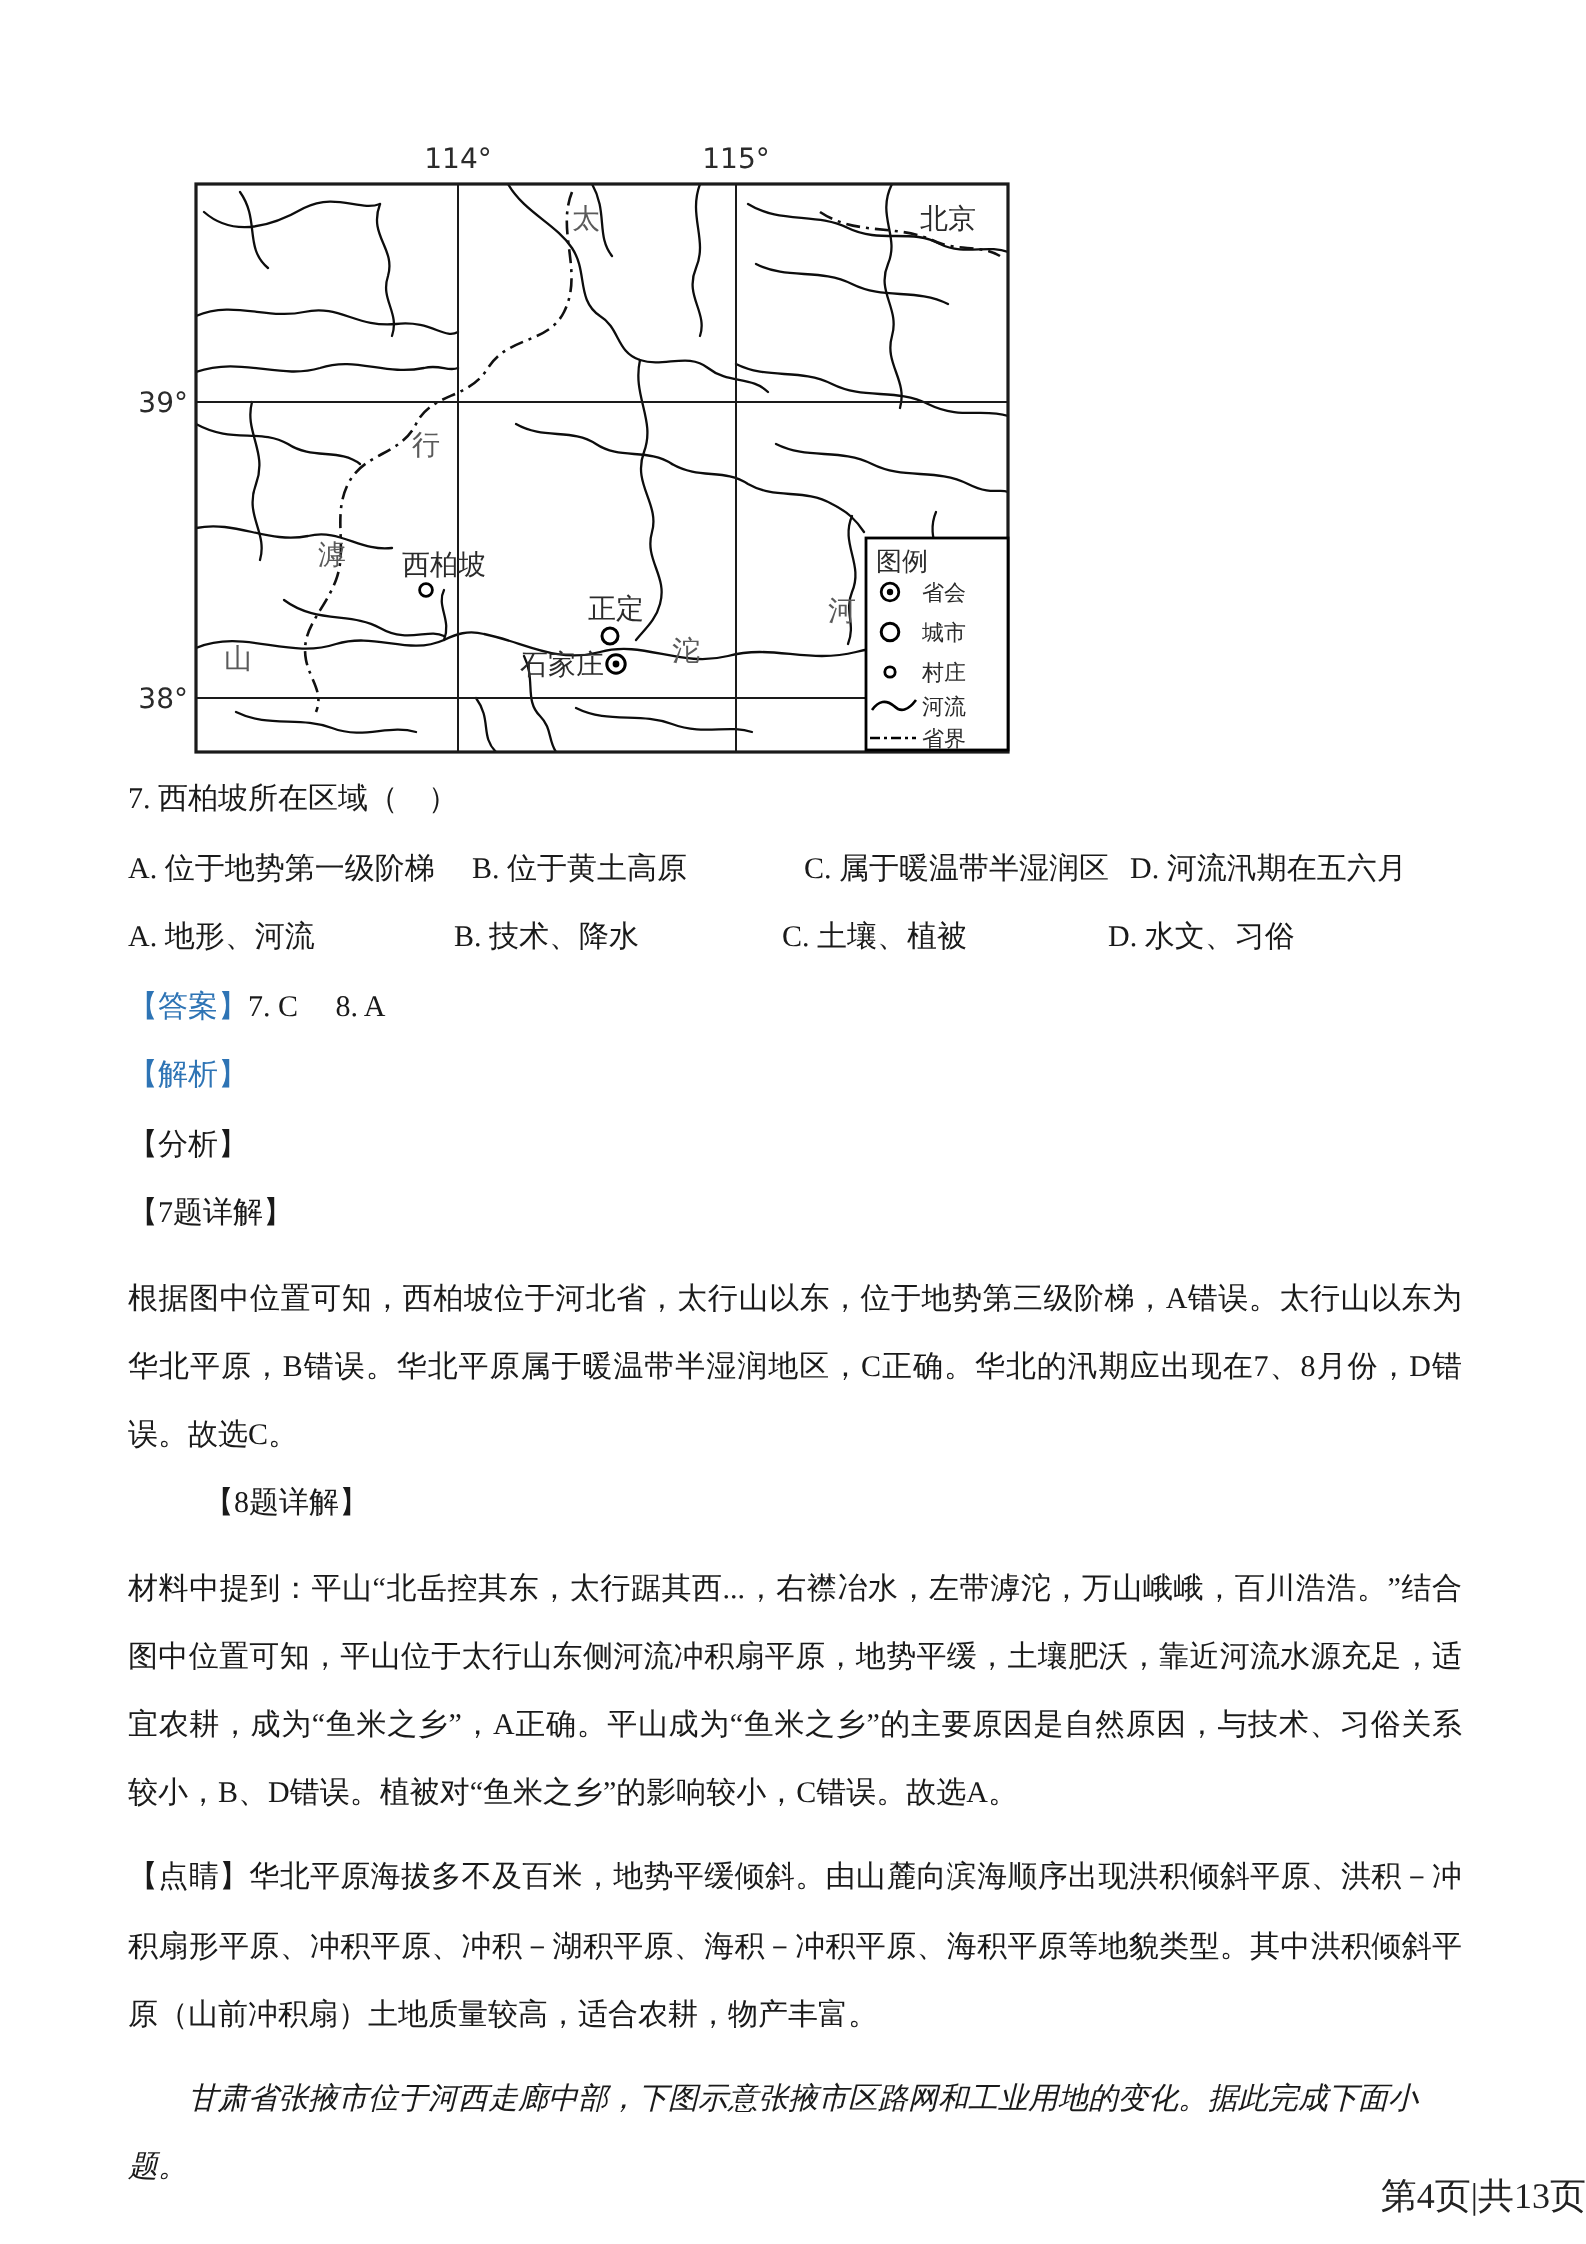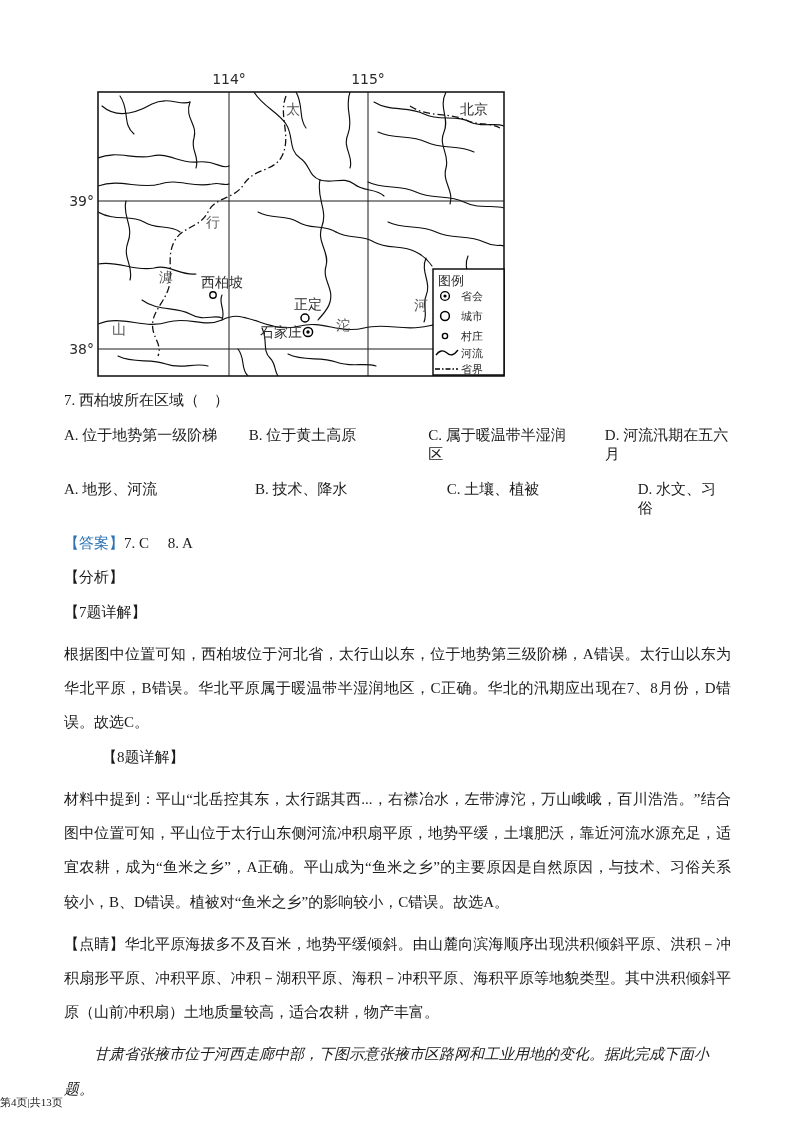--- a/index.html
+++ b/index.html
@@ -13,28 +13,28 @@
   .map-label{font-family:"DejaVu Sans","Liberation Sans",sans-serif;fill:#2b2b2b;}
   .geo-label{font-family:"DejaVu Sans","Liberation Sans",sans-serif;fill:#5a5a5a;}
   .river{fill:none;stroke:#0d0d0d;stroke-width:1.15;stroke-linecap:round;}
   .pborder{fill:none;stroke:#111;stroke-width:1.3;stroke-dasharray:7 3 1.5 3;}
   .gridline{stroke:#1a1a1a;stroke-width:1;}
   .frame{fill:none;stroke:#1a1a1a;stroke-width:1.6;}
   
   .content{position:absolute;left:64px;top:391px;width:667px;font-size:15px;}
   .line{margin:0 0 15px;line-height:1.3;}
   .ws{white-space:pre-wrap;}
-  .opts{display:flex;margin:0 0 15px;line-height:1.3;gap:28px;}
+  .opts{display:flex;margin:0 0 15px;line-height:1.3;}
   .q7 .o1{width:172px;}.q7 .o2{width:166px;}.q7 .o3{width:163px;}
   .q8 .o1{width:163px;}.q8 .o2{width:164px;}.q8 .o3{width:163px;}
   .tag-blue{color:#2E74B5;font-weight:normal;}
   .tag-bold{font-weight:normal;}
   .para{margin:0 0 8px;line-height:2.28;text-align:justify;text-justify:inter-character;}
   .material{margin:4px 0 0;line-height:2.28;text-indent:2em;font-style:italic;font-weight:500;}
-  .footer{position:absolute;left:0;bottom:12px;width:100%;text-align:left;font-size:11px;color:#222;}
+  .footer{position:absolute;left:0;bottom:12px;width:100%;text-align:right;font-size:18px;color:#222;}
 </style>
 </head>
 <body>
 
 <div class="page">
 
   <div class="map-wrap">
     <svg width="462" height="326" viewBox="0 0 462 326">
       <defs>
         <clipPath id="mapclip">
@@ -149,20 +149,23 @@
       <span class="o1">A. 地形、河流</span>
       <span class="o2">B. 技术、降水</span>
       <span class="o3">C. 土壤、植被</span>
       <span class="o4">D. 水文、习俗</span>
     </div>
 
     <p class="line">
       <span class="tag-blue">【答案】</span><span class="ws">7. C     8. A</span>
     </p>
 
+    <p class="line">
+      <span class="tag-blue">【解析】</span>
+    </p>
 
     <p class="line">
       <span class="tag-bold">【分析】</span>
     </p>
 
     <p class="line">
       <span class="tag-bold">【7题详解】</span>
     </p>
 
     <p class="para">根据图中位置可知，西柏坡位于河北省，太行山以东，位于地势第三级阶梯，A错误。太行山以东为华北平原，B错误。华北平原属于暖温带半湿润地区，C正确。华北的汛期应出现在7、8月份，D错误。故选C。</p>

